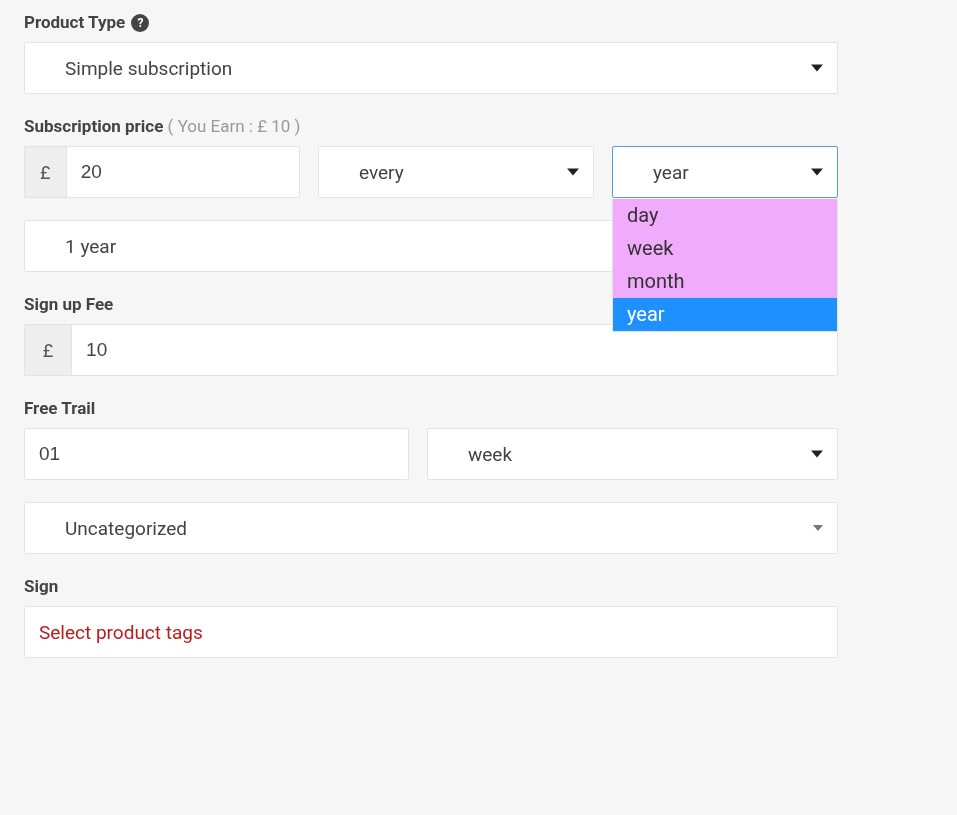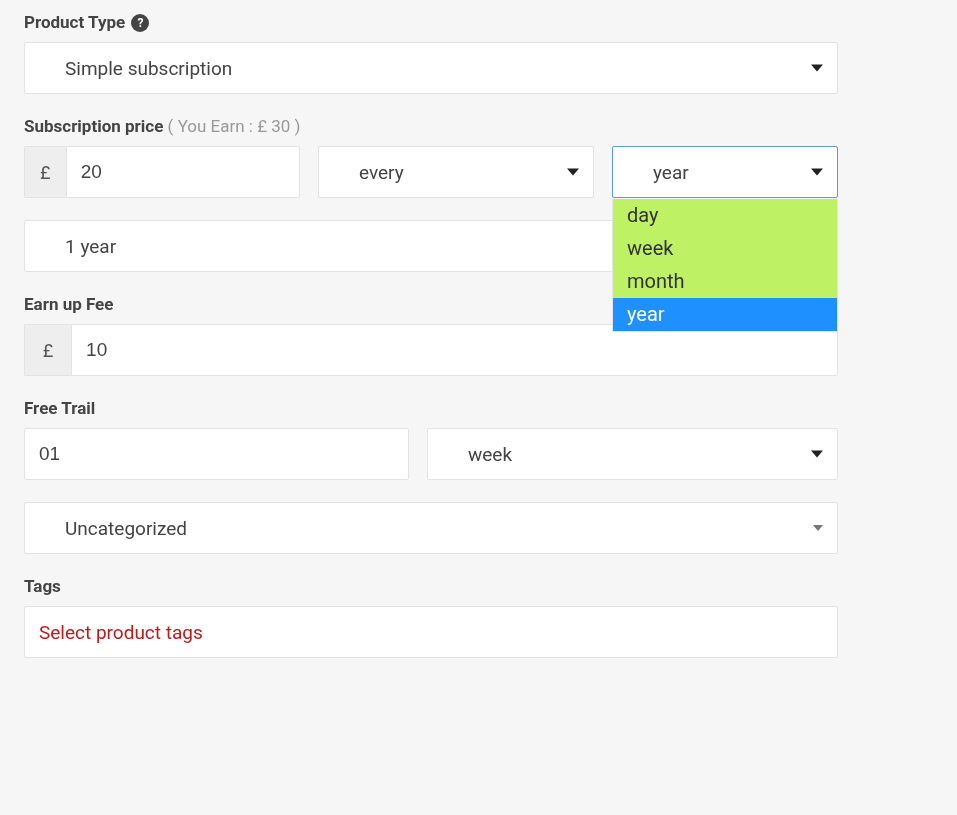--- a/index.html
+++ b/index.html
@@ -106,21 +106,21 @@
   .every-col { flex: 0 0 276px; }
   .period-col { flex: 1 1 auto; position: relative; }
   .period-select.focused {
     border: 1px solid #5a9bd5;
   }
   .dropdown-list {
     position: absolute;
     top: 53px;
     left: 0;
     right: 0;
-    background: #bef264;
+    background: #f0abfc;
     border: 1px solid #e3e3e3;
     border-top: none;
     z-index: 10;
   }
   .dropdown-option {
     padding: 2px 14px;
     font-size: 20px;
     color: #333;
     line-height: 1.45;
     cursor: pointer;
@@ -145,21 +145,21 @@
     </label>
     <div class="control select">
       <span>Simple subscription</span>
       <span class="caret"></span>
     </div>
   </div>
 
   <div class="form-group">
     <label class="form-label">
       <span>Subscription price</span>
-      <span class="label-hint">( You Earn : £ 30 )</span>
+      <span class="label-hint">( You Earn : £ 10 )</span>
     </label>
     <div class="row">
       <div class="price-col input-addon">
         <div class="addon">£</div>
         <input type="text" class="text-input" value="20" style="">
       </div>
       <div class="every-col">
         <div class="control select">
           <span>every</span>
           <span class="caret"></span>
@@ -181,21 +181,21 @@
   </div>
 
   <div class="form-group">
     <div class="control select">
       <span>1 year</span>
       <span class="caret"></span>
     </div>
   </div>
 
   <div class="form-group">
-    <label class="form-label">Earn up Fee</label>
+    <label class="form-label">Sign up Fee</label>
     <div class="input-addon">
       <div class="addon">£</div>
       <input type="text" class="text-input" value="10" style="">
     </div>
   </div>
 
   <div class="form-group">
     <label class="form-label">Free Trail</label>
     <div class="half-row">
       <input type="text" class="text-input" value="01" style="">
@@ -207,19 +207,19 @@
   </div>
 
   <div class="form-group">
     <div class="control select">
       <span>Uncategorized</span>
       <span class="caret caret-small"></span>
     </div>
   </div>
 
   <div class="form-group" style="margin-bottom:0;">
-    <label class="form-label">Tags</label>
+    <label class="form-label">Sign</label>
     <div class="control">
       <span class="tags-placeholder">Select product tags</span>
     </div>
   </div>
 
 </div>
 
 </body></html>

